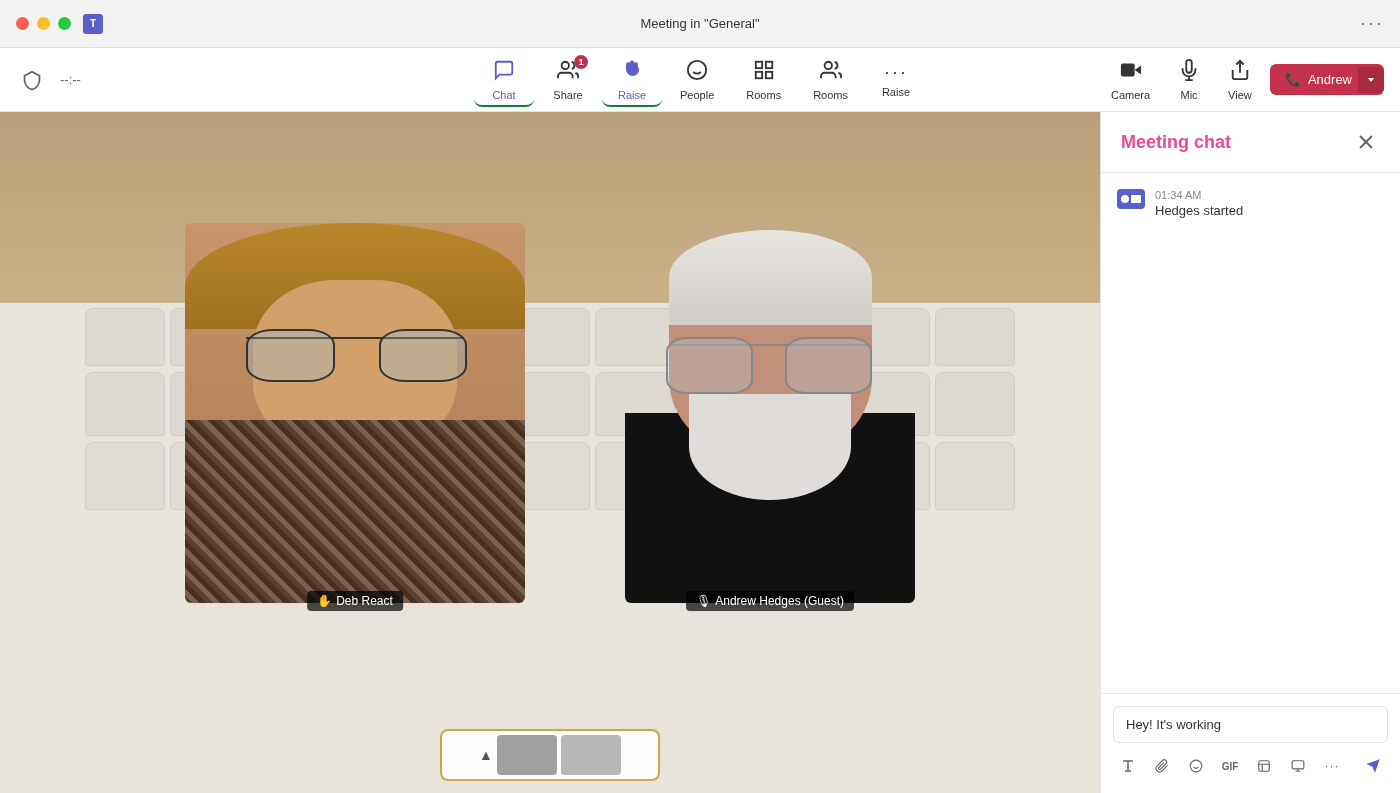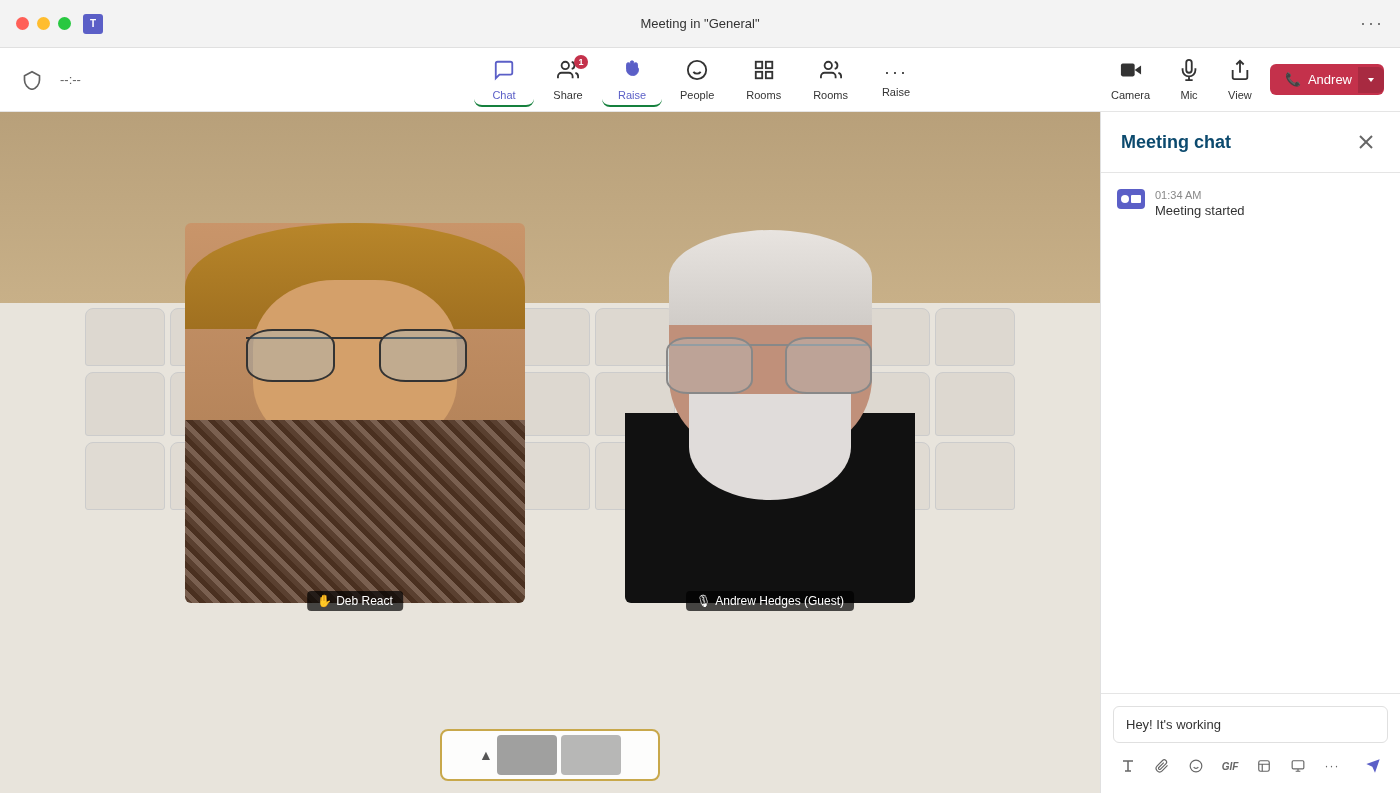--- a/index.html
+++ b/index.html
@@ -223,21 +223,21 @@
     .chat-header {
       padding: 16px 20px;
       border-bottom: 1px solid #e5e5e5;
       display: flex;
       align-items: center;
       justify-content: space-between;
     }
     .chat-title {
       font-size: 18px;
       font-weight: 600;
-      color: #0c4a6e;
+      color: #ec4899;
       text-align: center;
     }
     .chat-close-btn {
       width: 28px; height: 28px;
       border-radius: 50%;
       display: flex; align-items: center; justify-content: center;
       cursor: pointer;
       color: #666; font-size: 16px;
     }
     .chat-messages {
@@ -565,21 +565,21 @@
 
     <div class="chat-messages">
 
       <div class="message-row">
         <div class="msg-icon">
           <div class="msg-icon-dot"></div>
           <div style="width:10px;height:8px;background:#fff;border-radius:1px;margin-left:2px;"></div>
         </div>
         <div class="msg-meta">
           <span class="msg-time">01:34 AM</span>
-          <span class="msg-text">Meeting started</span>
+          <span class="msg-text">Hedges started</span>
         </div>
       </div>
     </div>
 
     <div class="chat-input-area">
       <input class="chat-input" value="Hey! It's working" id="chat-input-field" placeholder="Type a message" style="">
       <div class="chat-toolbar-row">
         <div class="chat-tool-icons">
           <div class="chat-tool-icon">
             <svg width="14" height="14" viewBox="0 0 14 14" fill="none" stroke="#666" stroke-width="1.5">
@@ -590,21 +590,21 @@
             <svg width="14" height="14" viewBox="0 0 24 24" fill="none" stroke="#666" stroke-width="2">
               <path d="M21.44 11.05l-9.19 9.19a6 6 0 01-8.49-8.49l9.19-9.19a4 4 0 015.66 5.66l-9.2 9.19a2 2 0 01-2.83-2.83l8.49-8.48"></path>
             </svg>
           </div>
           <div class="chat-tool-icon">
             <svg width="14" height="14" viewBox="0 0 24 24" fill="none" stroke="#666" stroke-width="2">
               <circle cx="12" cy="12" r="10"></circle>
               <path d="M8 14s1.5 2 4 2 4-2 4-2M9 9h.01M15 9h.01"></path>
             </svg>
           </div>
-          <div class="chat-tool-icon" style="font-size:10px;font-weight:700;color:#666;font-style:italic;">GIF</div>
+          <div class="chat-tool-icon" style="font-size:10px;font-weight:700;color:#666;">GIF</div>
           <div class="chat-tool-icon">
             <svg width="14" height="14" viewBox="0 0 24 24" fill="none" stroke="#666" stroke-width="2">
               <rect x="3" y="3" width="18" height="18" rx="3"></rect>
               <path d="M3 9h18M9 21V9"></path>
             </svg>
           </div>
           <div class="chat-tool-icon">
             <svg width="14" height="14" viewBox="0 0 24 24" fill="none" stroke="#666" stroke-width="2">
               <rect x="2" y="3" width="20" height="14" rx="2"></rect>
               <path d="M8 21h8M12 17v4"></path>

